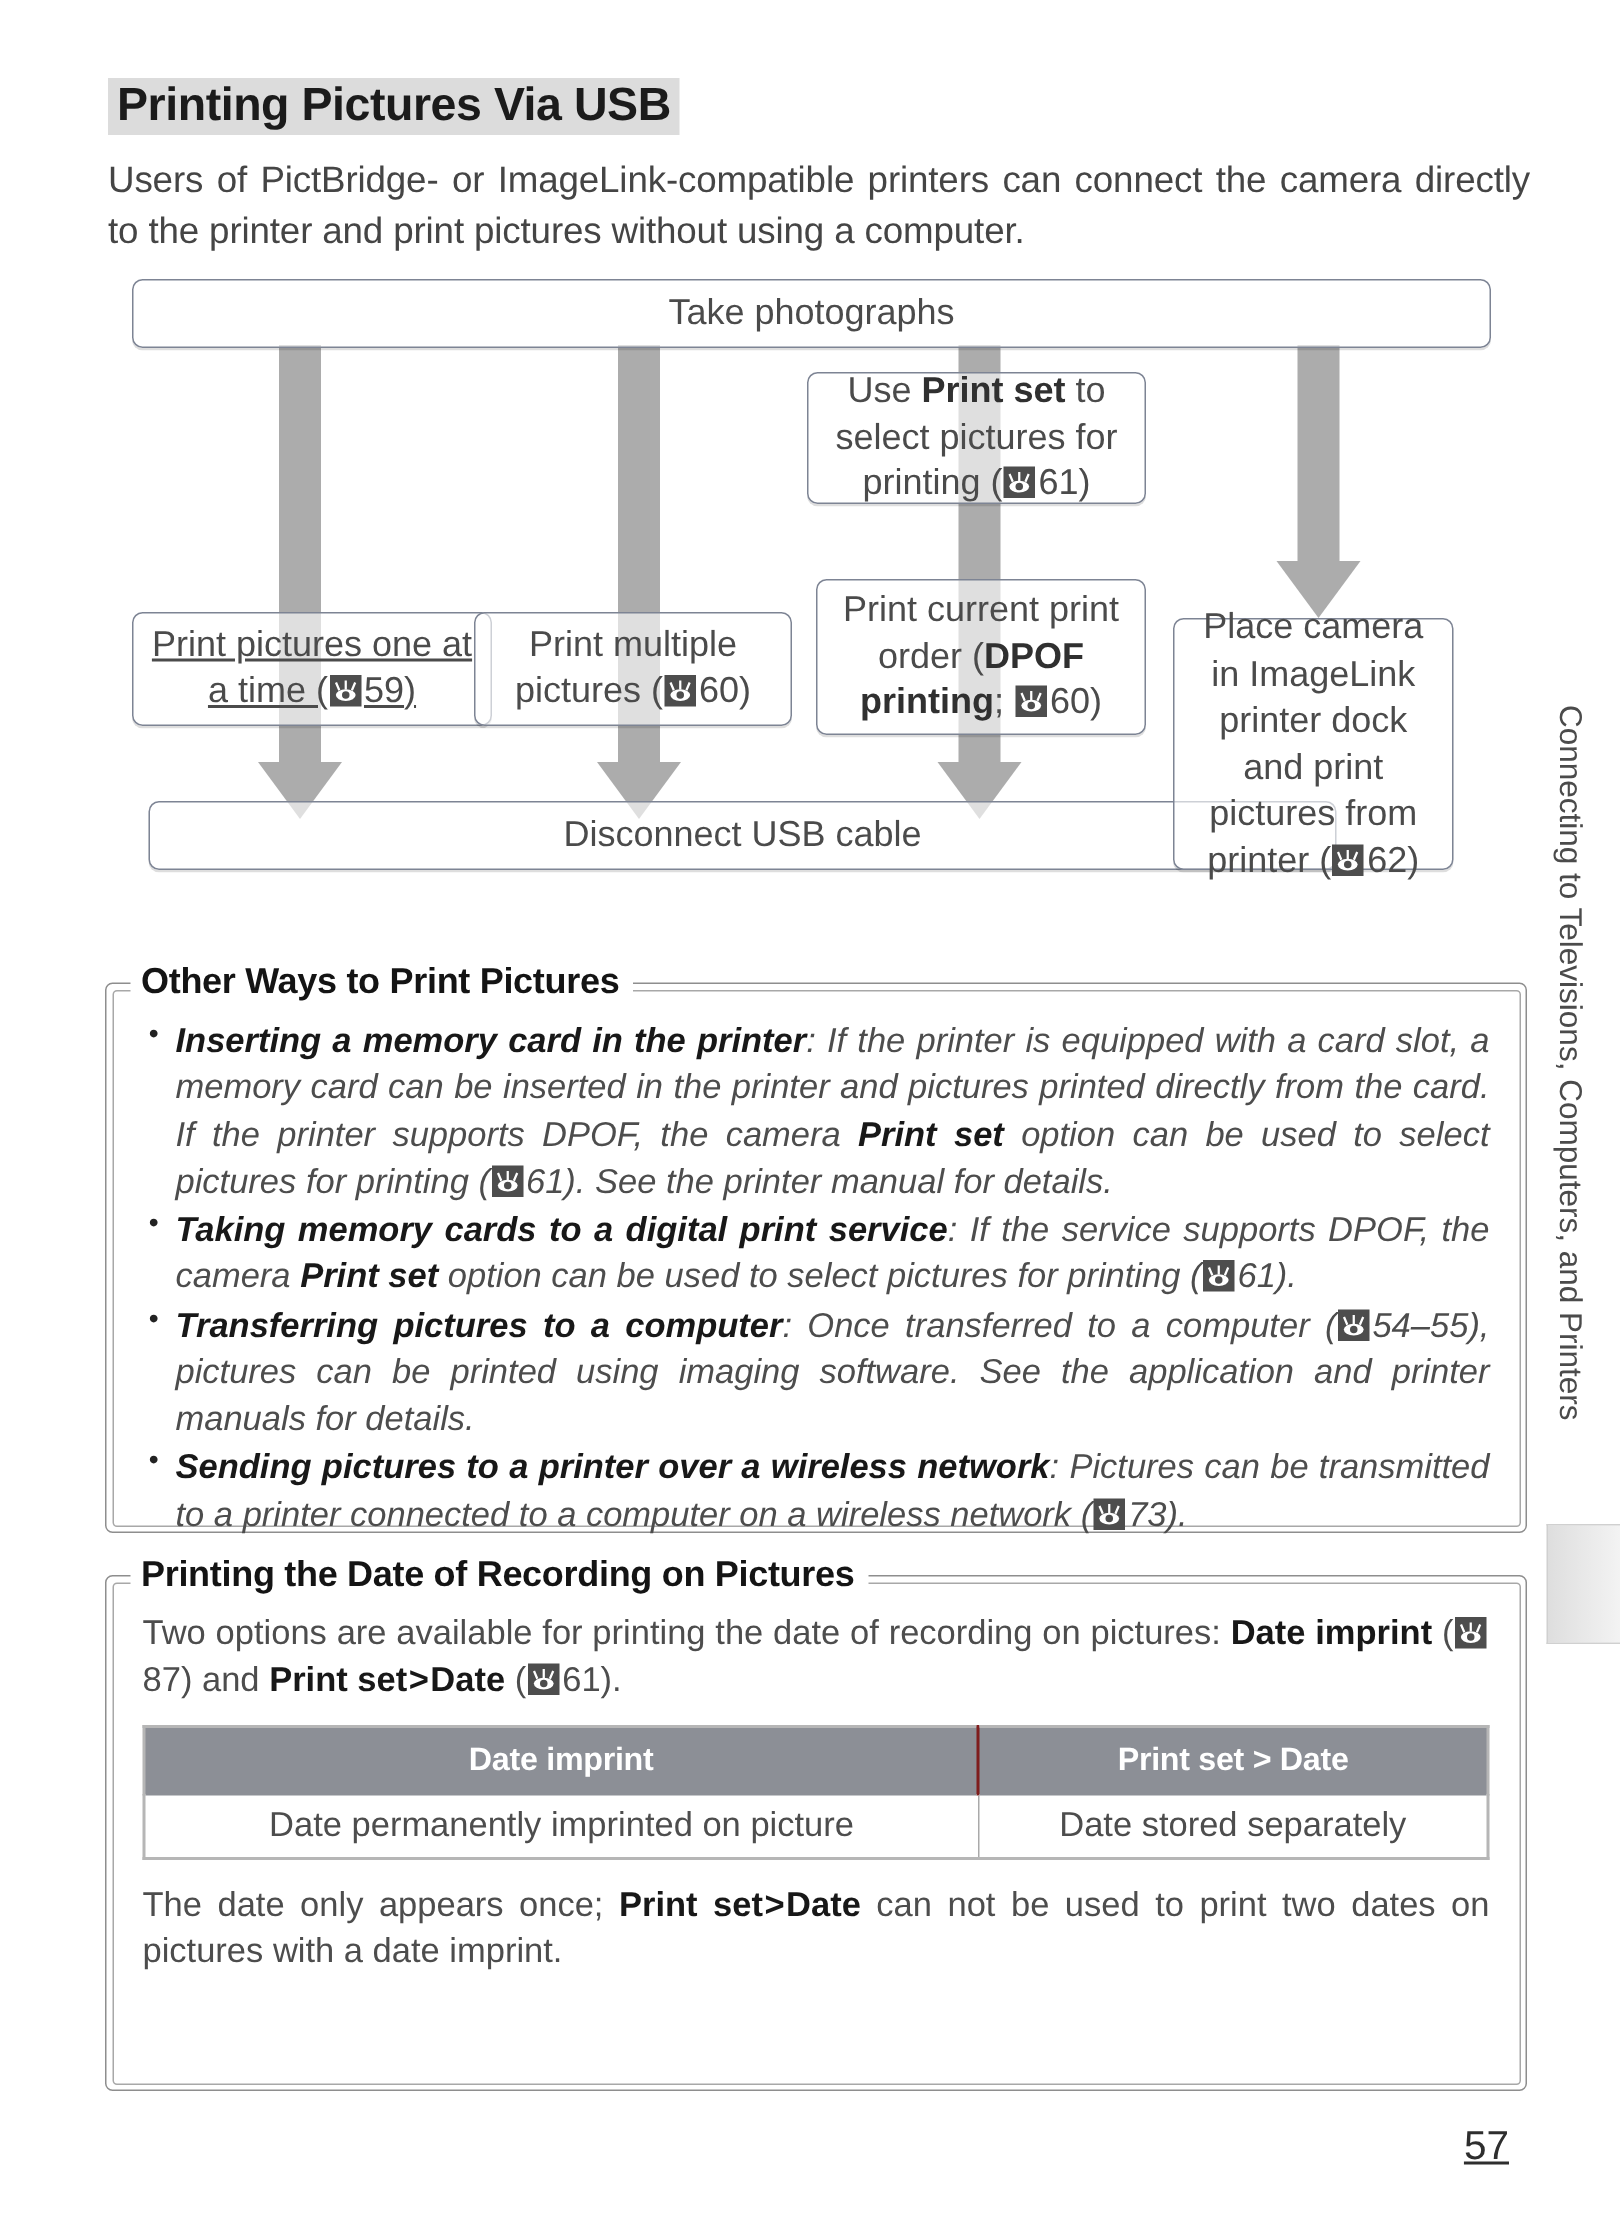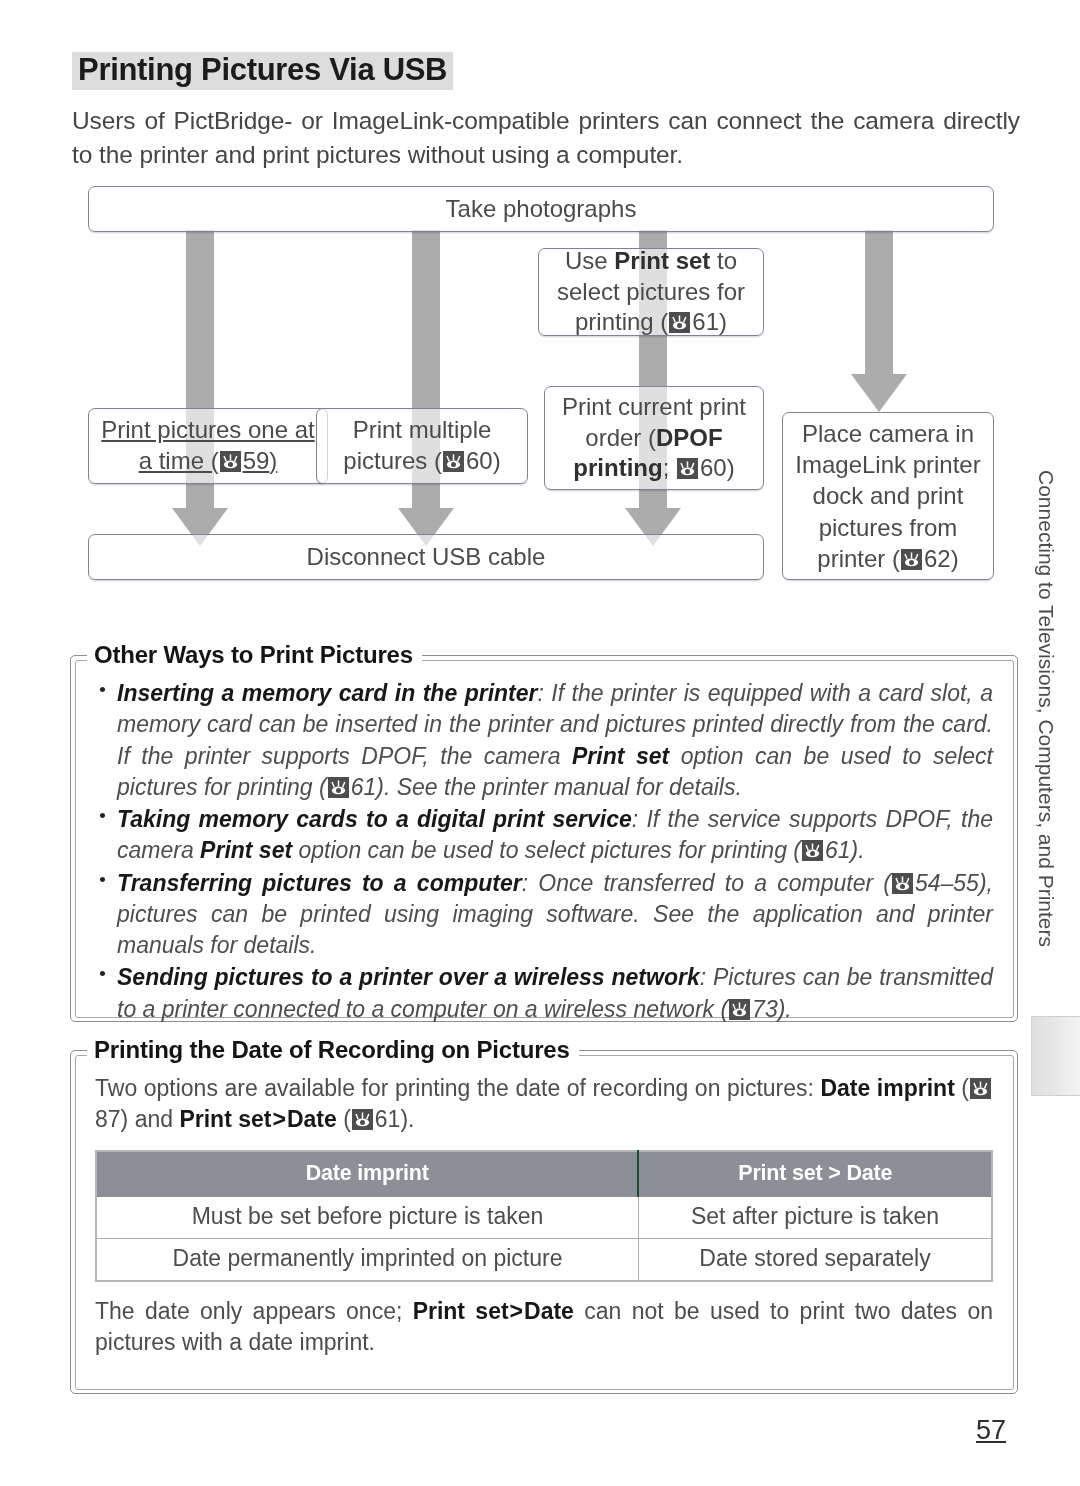--- a/index.html
+++ b/index.html
@@ -185,21 +185,21 @@
   }
   table.dtable th {
     background: #8c8f96;
     color: #ffffff;
     font-size: 21.5px;
     font-weight: bold;
     padding: 7px 4px 8px 4px;
     border: 1px solid #8c8f96;
     letter-spacing: -0.2px;
   }
-  table.dtable th + th { border-left: 2px solid #14532d; margin-top: 23px; }
+  table.dtable th + th { border-left: 2px solid #7f1d1d; margin-top: 23px; }
   table.dtable td {
     border: 1.3px solid #a9a9a9;
     font-size: 23px;
     color: #4d4d4d;
     text-align: center;
     padding: 5px 8px 6px 8px;
     line-height: 1.3;
     vertical-align: middle;
   }
   .tbl-wrap { position: relative; z-index: 2; }
@@ -282,25 +282,25 @@
   </div>
 
   <div class="fbox" style="left:456px; top:200px; width:220px; height:104px;">
     <span><span>Print current print order (</span><b>DPOF printing</b><span>; </span><span class="pref"><svg width="21" height="21" viewBox="0 0 21 21">
             <path d="M4 5 L6.2 10.2 M10.5 3.6 L10.5 9.6 M16.8 5 L14.6 10.2" stroke="#fff" stroke-width="1.5" fill="none"></path>
             <ellipse cx="10.5" cy="13.4" rx="6.6" ry="3.9" fill="#fff"></ellipse>
             <circle cx="10.5" cy="13.4" r="2.5" fill="#4d4d4d"></circle>
           </svg></span><span>60</span>)</span>
   </div>
 
-  <div class="fbox" style="left:0px; top:348px; width:676px; height:46px;">
+  <div class="fbox" style="left:11px; top:348px; width:792px; height:46px;">
     <span>Disconnect USB cable</span>
   </div>
 
-  <div class="fbox" style="left:694px; top:226px; width:212px; height:168px; line-height:1.3;">
+  <div class="fbox" style="left:694px; top:226px; width:187px; height:168px; line-height:1.3;">
     <span><span>Place camera in ImageLink printer dock and print pictures from printer (</span><span class="pref"><svg width="21" height="21" viewBox="0 0 21 21">
             <path d="M4 5 L6.2 10.2 M10.5 3.6 L10.5 9.6 M16.8 5 L14.6 10.2" stroke="#fff" stroke-width="1.5" fill="none"></path>
             <ellipse cx="10.5" cy="13.4" rx="6.6" ry="3.9" fill="#fff"></ellipse>
             <circle cx="10.5" cy="13.4" r="2.5" fill="#4d4d4d"></circle>
           </svg></span><span>62</span>)</span>
   </div>
 </div>
 
 <div id="side-tab">Connecting to Televisions, Computers, and Printers</div>
 <div id="edge-marker"></div>
@@ -354,24 +354,20 @@
     <div class="tbl-wrap">
       <table class="dtable">
         <thead>
           <tr>
             <th>Date imprint</th>
             <th>Print set &gt; Date</th>
           </tr>
         </thead>
         <tbody>
           <tr>
-            <td>Must be set before picture is taken</td>
-            <td>Set after picture is taken</td>
-          </tr>
-          <tr>
             <td>Date permanently imprinted on picture</td>
             <td>Date stored separately</td>
           </tr>
         </tbody>
       </table>
     </div>
 
     <div class="after-table"><span>The date only appears once; </span><b>Print set</b><span class="gt">&gt;</span><b>Date</b><span> can not be used to print two dates on pictures with a date imprint.</span></div>
   </div>
 </div>

